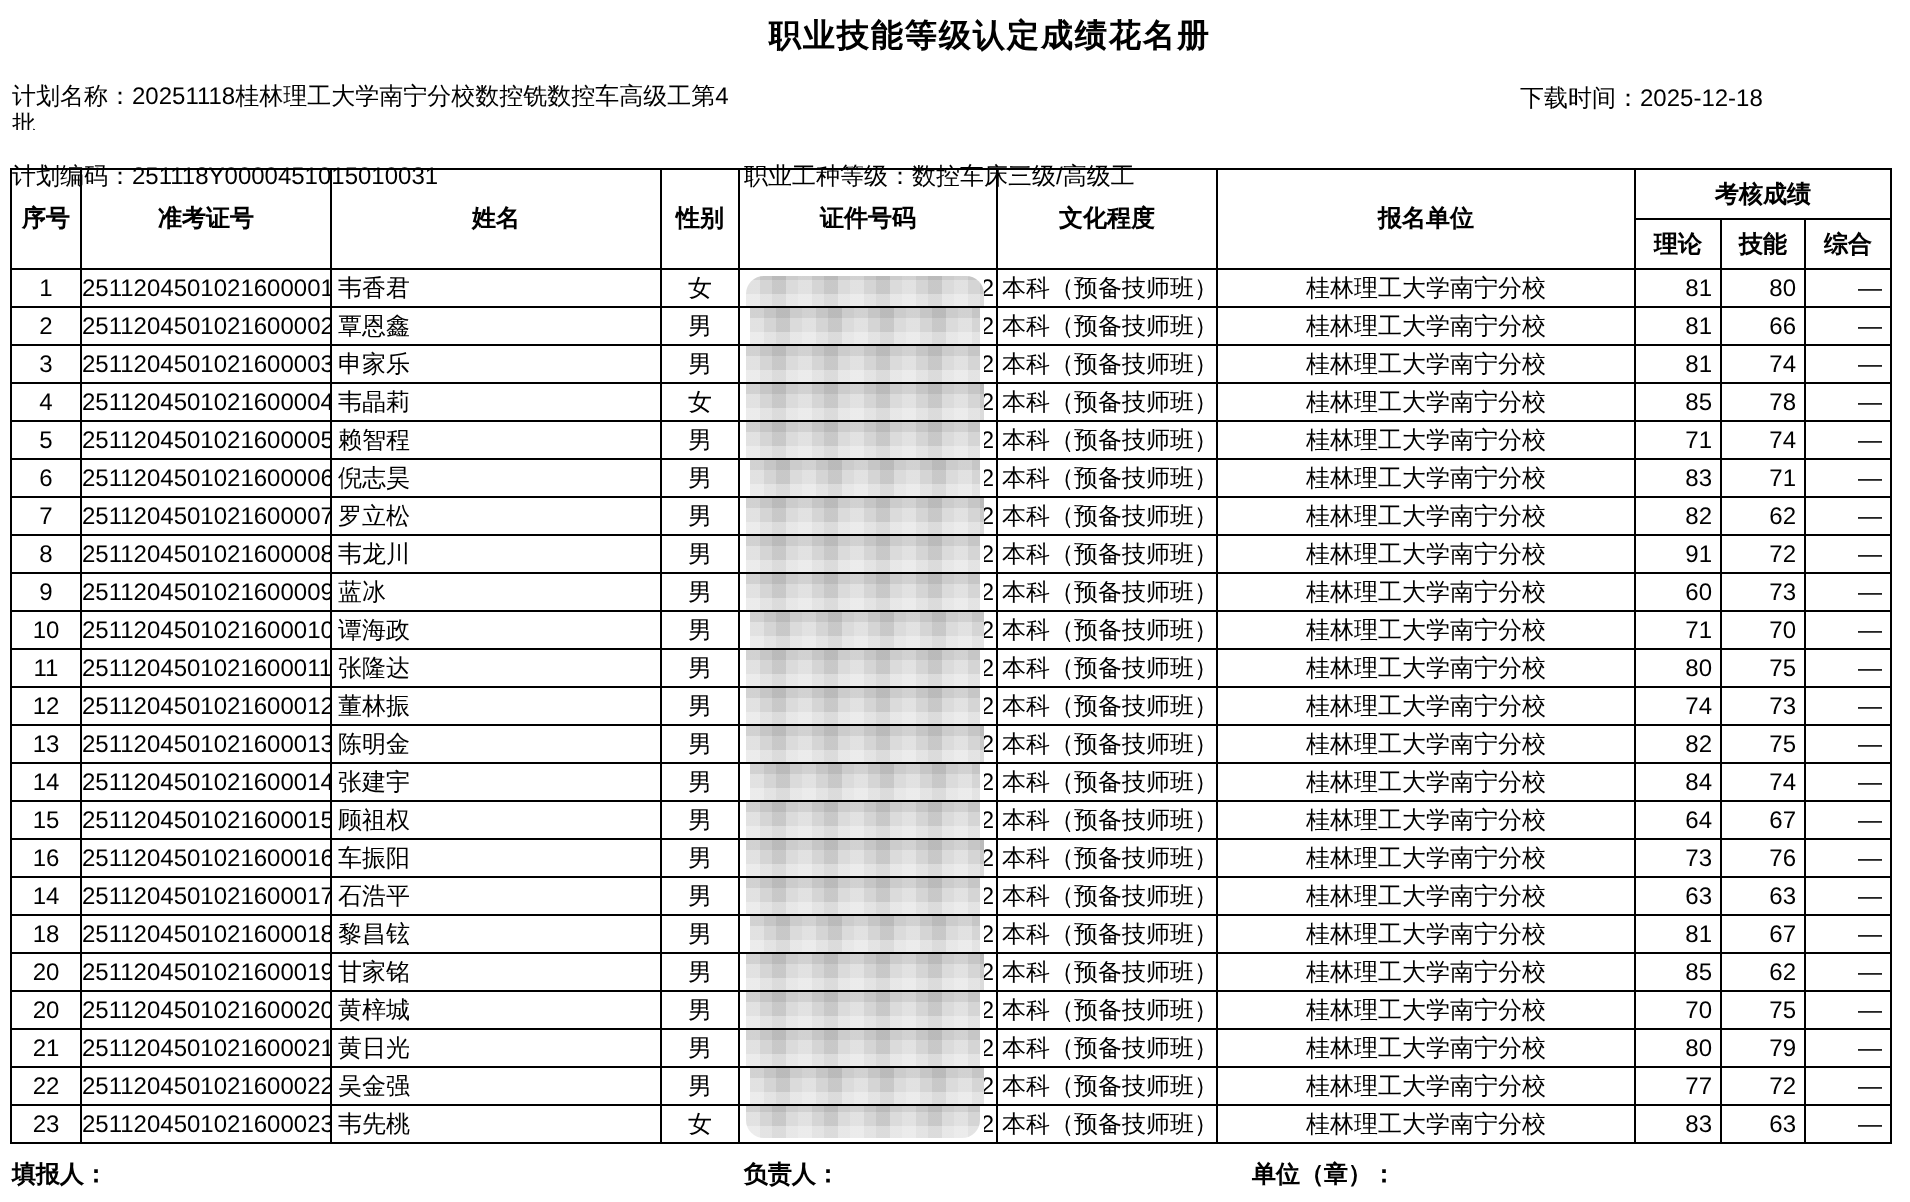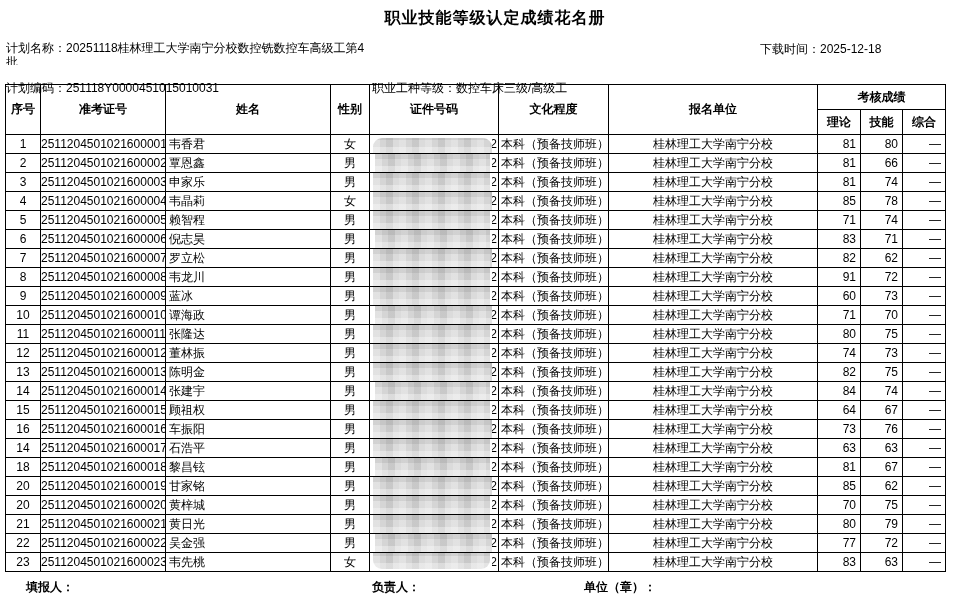--- a/index.html
+++ b/index.html
@@ -41,23 +41,23 @@
   }
   tbody tr:first-child .redact{border-radius:9px 9px 0 0;top:3px;}
   tbody tr:last-child .redact{border-radius:0 0 9px 9px;bottom:2px;}
   tbody tr:nth-child(3n+1) .redact{right:6px;}
   tbody tr:nth-child(4n+2) .redact{left:5px;}
   .partial{position:absolute;right:1px;top:50%;transform:translateY(-50%);
            display:inline-block;width:5px;height:14px;line-height:14px;
            overflow:hidden;direction:rtl;font-size:12px;}
 
   .footer{position:absolute;top:579px;left:0;width:100%;font-weight:bold;}
-  .footer .f1{position:absolute;left:6px;top:0;margin-left:20px;}
+  .footer .f1{position:absolute;left:6px;top:0;}
   .footer .f2{position:absolute;left:372px;top:0;}
-  .footer .f3{position:absolute;left:584px;top:0;}
+  .footer .f3{position:absolute;left:626px;top:0;}
 </style>
 </head>
 <body>
 
 <div class="page">
 
   <h1 class="title">职业技能等级认定成绩花名册</h1>
 
   <div class="meta">
     <div class="m1">

